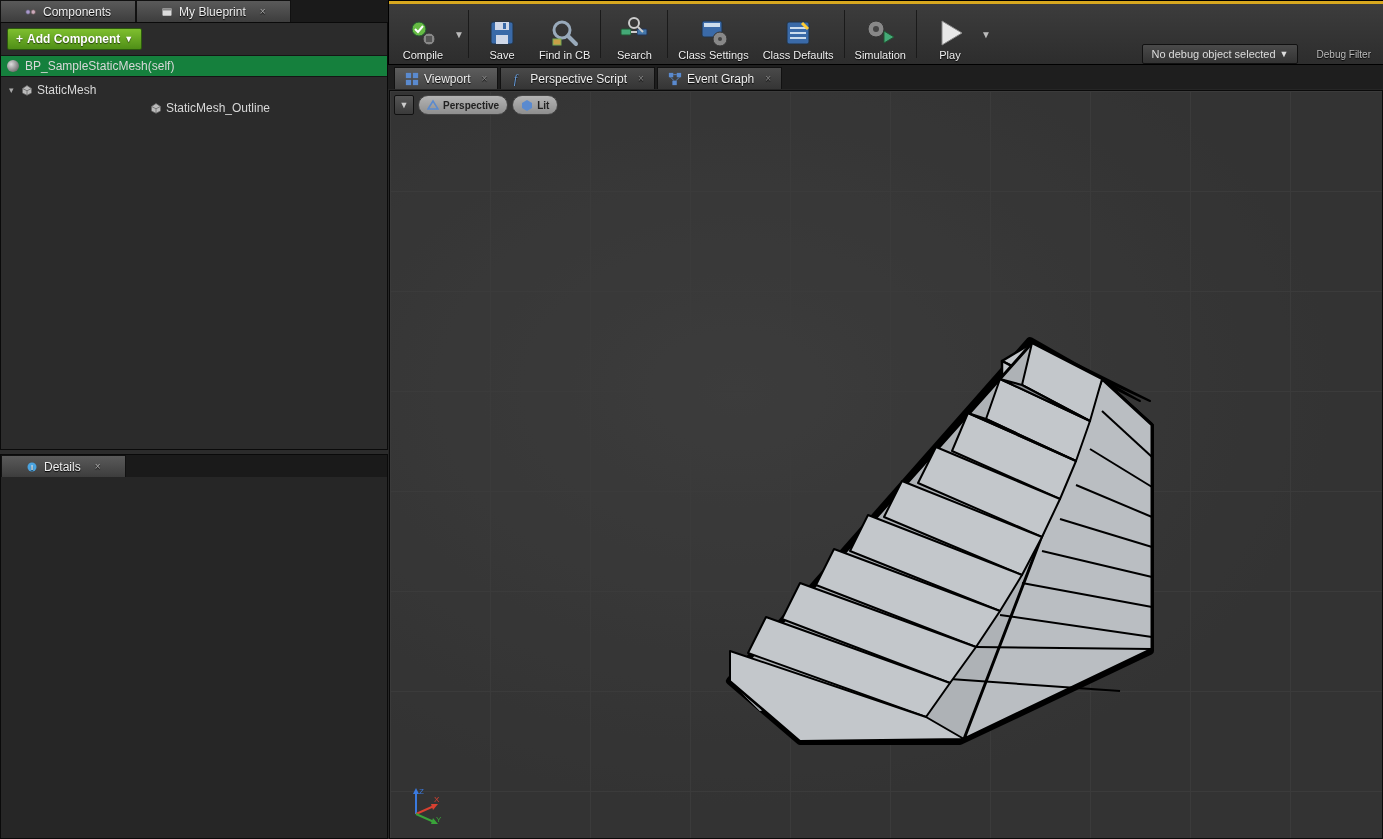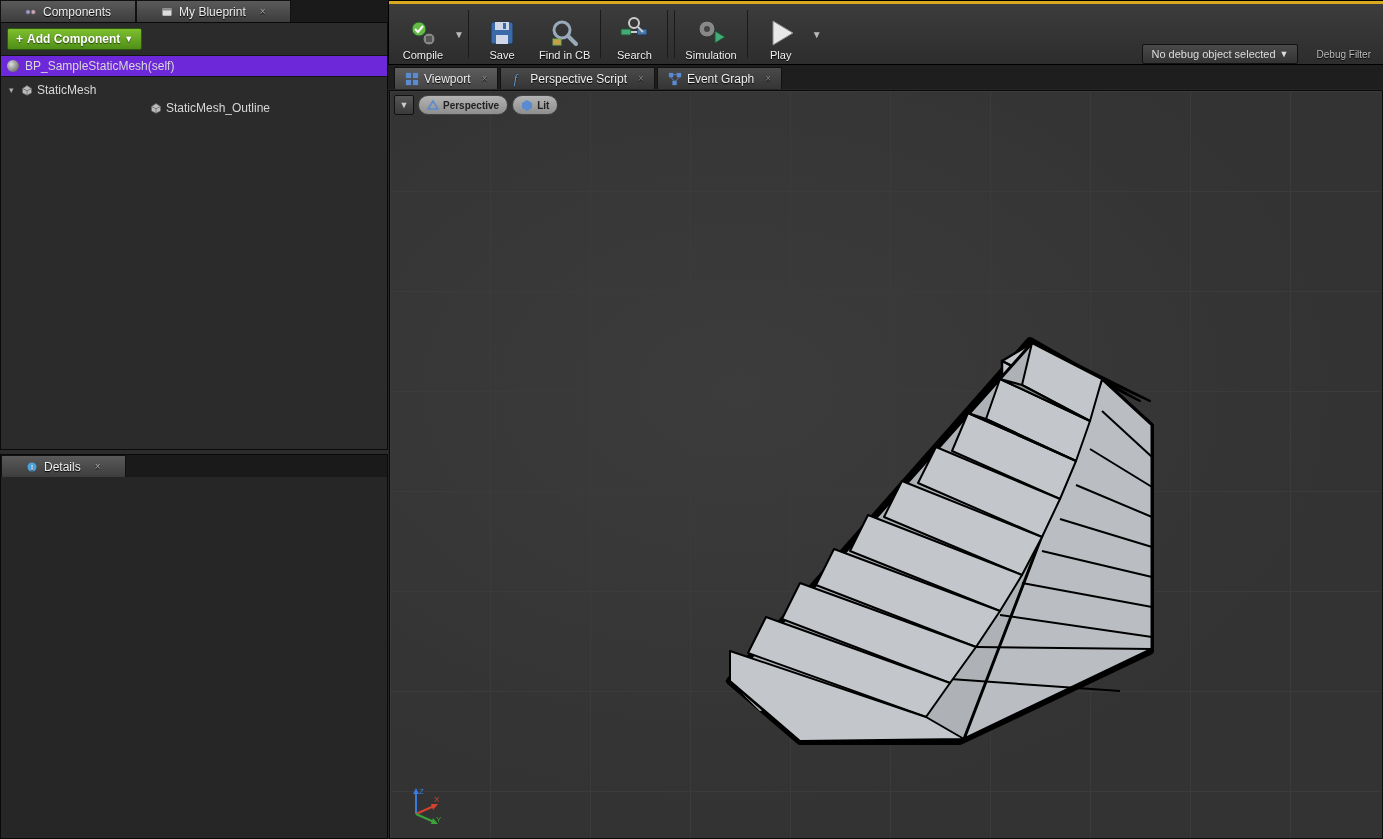--- a/index.html
+++ b/index.html
@@ -81,21 +81,21 @@
     border-radius: 2px;
     text-shadow: 0 1px 1px rgba(0,0,0,.6);
     cursor: pointer;
   }
   .btn-add .caret { font-size: 9px; }
   .self-row {
     display: flex;
     align-items: center;
     gap: 6px;
     padding: 3px 6px;
-    background: #6d28d9;
+    background: #15803d;
     border-top: 1px solid #151515;
     border-bottom: 1px solid #151515;
   }
   .sphere-icon {
     width: 12px; height: 12px;
     border-radius: 50%;
     background: radial-gradient(circle at 35% 35%, #ddd, #777 70%, #444);
     display: inline-block;
   }
   .tree {
@@ -441,21 +441,44 @@
               <rect x="19" y="12" width="10" height="6" rx="1" fill="#47a" stroke="#235"></rect>
               <path d="M13 15 L19 15" stroke="#ccc" stroke-width="2"></path>
               <circle cx="16" cy="6" r="5" fill="none" stroke="#ccc" stroke-width="2"></circle>
               <line x1="20" y1="10" x2="25" y2="15" stroke="#ccc" stroke-width="2"></line>
             </svg>
         </span>
         <span class="tlabel">Search</span>
       </div>
       <div class="tool-sep"></div>
 
-
+      <div class="tool-btn">
+        <span class="ticon">
+          <svg viewBox="0 0 32 32">
+              <rect x="4" y="4" width="20" height="16" rx="2" fill="#3a6aa8" stroke="#234"></rect>
+              <rect x="6" y="6" width="16" height="4" fill="#cde"></rect>
+              <circle cx="22" cy="22" r="7" fill="#888" stroke="#333"></circle>
+              <circle cx="22" cy="22" r="2" fill="#444"></circle>
+            </svg>
+        </span>
+        <span class="tlabel">Class Settings</span>
+      </div>
+
+      <div class="tool-btn">
+        <span class="ticon">
+          <svg viewBox="0 0 32 32">
+              <rect x="5" y="5" width="22" height="22" rx="2" fill="#3a6aa8" stroke="#234"></rect>
+              <line x1="8" y1="11" x2="24" y2="11" stroke="#cde" stroke-width="2"></line>
+              <line x1="8" y1="16" x2="24" y2="16" stroke="#cde" stroke-width="2"></line>
+              <line x1="8" y1="21" x2="24" y2="21" stroke="#cde" stroke-width="2"></line>
+              <path d="M20 6 L26 12" stroke="#fc3" stroke-width="3"></path>
+            </svg>
+        </span>
+        <span class="tlabel">Class Defaults</span>
+      </div>
       <div class="tool-sep"></div>
 
       <div class="tool-btn">
         <span class="ticon">
           <svg viewBox="0 0 32 32">
               <circle cx="12" cy="12" r="8" fill="#888" stroke="#333"></circle>
               <circle cx="12" cy="12" r="3" fill="#444"></circle>
               <polygon points="20,14 30,20 20,26" fill="#4a7" stroke="#253"></polygon>
             </svg>
         </span>

